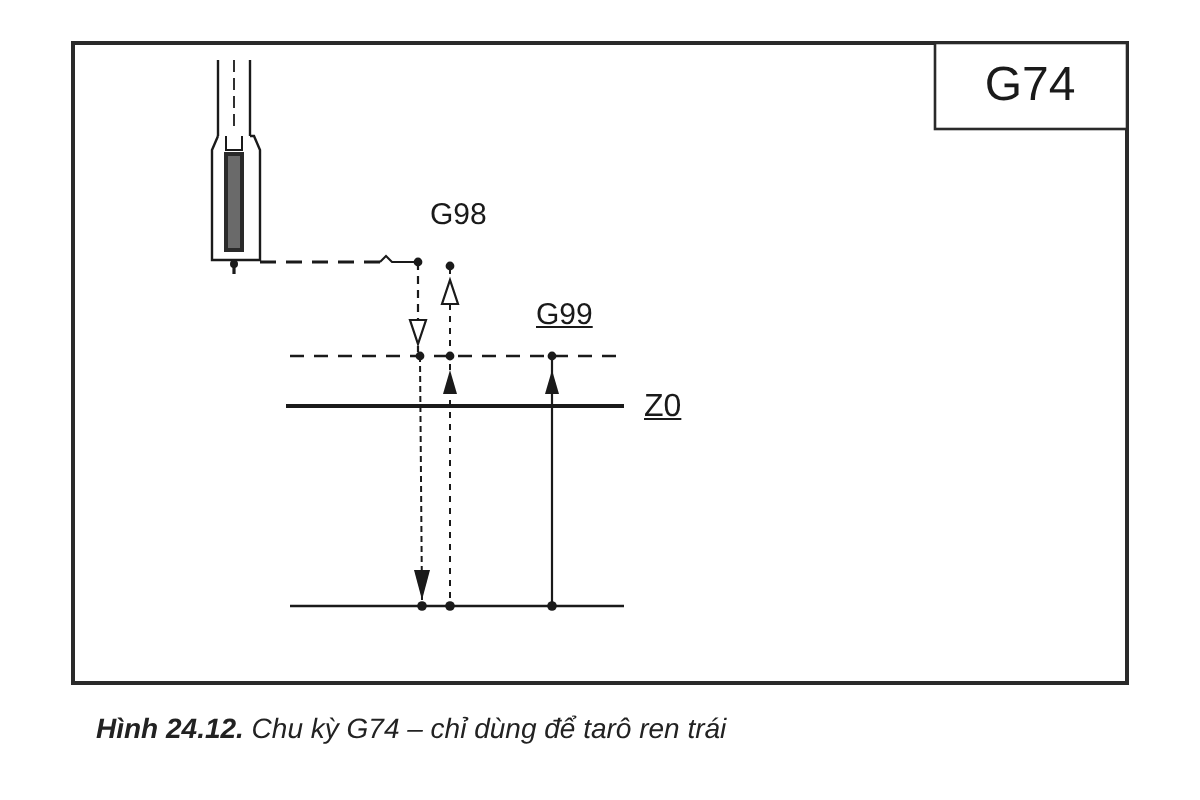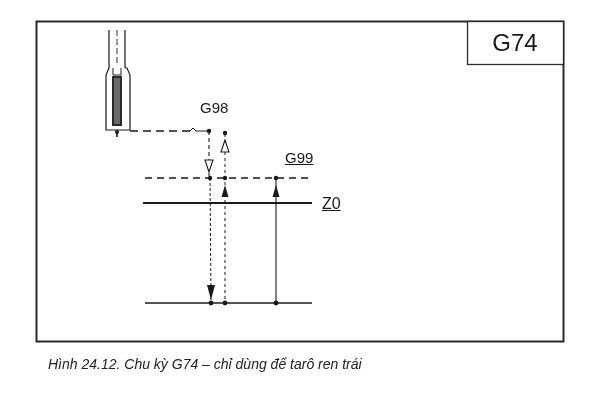--- a/index.html
+++ b/index.html
@@ -38,34 +38,34 @@
     .cycle-code {
       left: 467px;
       top: 22px;
       width: 96px;
       height: 42px;
       font-size: 24px;
       display: flex;
       align-items: center;
       justify-content: center;
     }
-    .lbl-g98 { left: 200px; top: 100px; font-size: 15px; }
-    .lbl-g99 { left: 285px; top: 150px; font-size: 15px; text-decoration: underline; }
+    .lbl-g98 { left: 215px; top: 100px; font-size: 15px; }
+    .lbl-g99 { left: 268px; top: 150px; font-size: 15px; text-decoration: underline; }
     .lbl-z0  { left: 322px; top: 196px; font-size: 16px; text-decoration: underline; }
     .caption {
       position: absolute;
       left: 48px;
       top: 356px;
       font-size: 14px;
       font-style: italic;
       color: #222;
       white-space: nowrap;
     }
     .caption .fig-num {
-      font-weight: normal;
+      font-weight: bold;
     }
   </style>
 </head>
 <body>
 
 <div class="figure">
   <svg width="600" height="400" viewBox="0 0 600 400">
     <defs>
       <marker id="arrowSolid" markerWidth="8" markerHeight="12" refX="4" refY="11" orient="auto">
         <path d="M0,0 L8,0 L4,12 Z" fill="#1a1a1a"></path>

